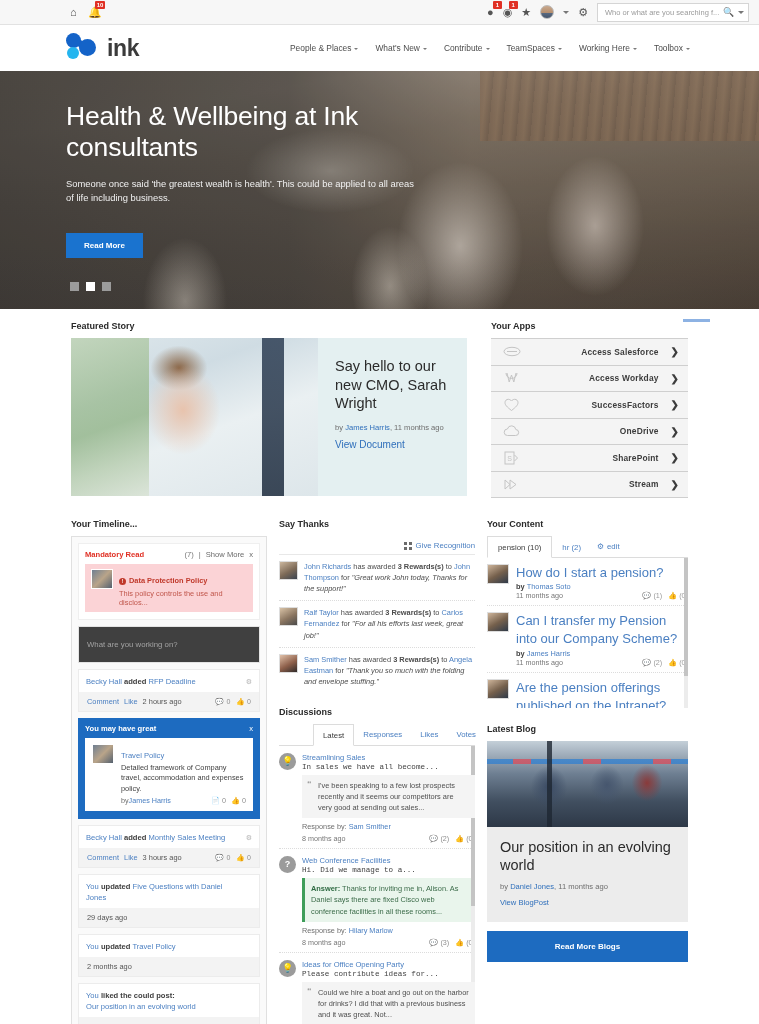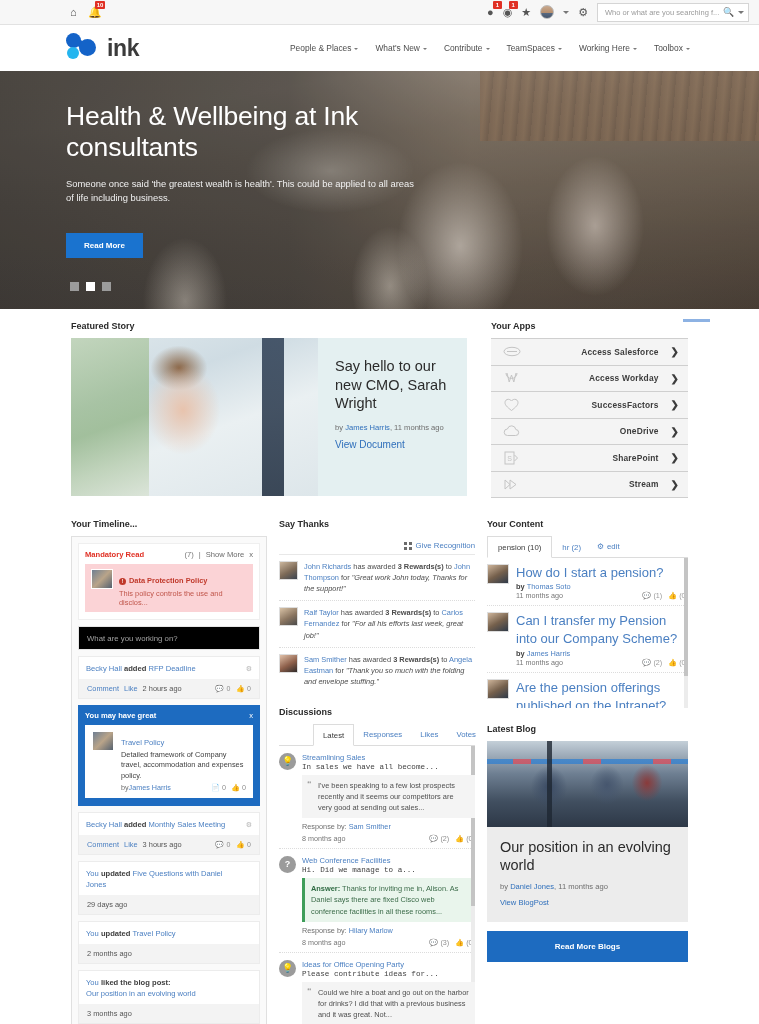--- a/index.html
+++ b/index.html
@@ -138,21 +138,21 @@
   .mandatory { background:#fff; border:1px solid #efefef; padding: 6px 6px 7px; }
   .mand-head { display: flex; align-items: center; font-size: 7.6px; font-weight: bold; color: #e03024; }
   .mand-head .right { margin-left:auto; display:flex; align-items:center; gap:5px; font-weight: normal; color:#7a7a7a; }
   .mand-head .right .sm { color:#6a6a6a; cursor:pointer; }
   .mand-item { display: flex; gap: 6px; background: #fbd3d6; padding: 5px 6px; margin-top: 5px; align-items: flex-start; }
   .thumb { width: 22px; height: 20px; flex: none; background: linear-gradient(135deg,#6f7f92,#b9a489 50%,#55616f); border:1px solid #fff; }
   .mand-t { font-size: 7.4px; font-weight: bold; color: #c0392b; }
   .mand-d { font-size: 7.4px; color: #c0564b; margin-top: 2px; }
   .dot-i { display:inline-block; width:7px; height:7px; border-radius:50%; background:#c0392b; color:#fff;
     font-size:5px; line-height:7px; text-align:center; margin-right:3px; vertical-align:middle; font-weight:bold; }
-  .tl-input { background:#000000; border:1px solid #e4e4e4; height: 24px; display:flex; align-items:center;
+  .tl-input { background:#404040; border:1px solid #e4e4e4; height: 37px; display:flex; align-items:center;
     padding: 0 8px; margin-top: 6px; }
   .tl-input span { font-size: 7.8px; color: #a2a2a2; }
   .tl-card { background:#fff; border:1px solid #ececec; margin-top: 6px; padding: 6px 7px 0; }
   .tl-line { font-size: 7.6px; color: #3f3f3f; line-height:1.45; position: relative; padding-right: 12px; }
   .tl-line a { color: #4a7fc1; }
   .tl-line b { color: #3f3f3f; }
   .gear-r { position:absolute; right:0; top:1px; color:#b5b5b5; font-size: 7px; cursor:pointer; }
   .tl-sub { background:#f3f3f3; margin: 5px -7px 0; padding: 5px 8px; display:flex; align-items:center;
     font-size:7.4px; color:#555; gap:5px; }
   .tl-sub a { color:#4a7fc1; }
@@ -496,21 +496,21 @@
               <a>Travel Policy</a>
             </div>
             <div class="tl-sub">
               <span>2 months ago</span>
             </div>
           </div>
 
           <div class="tl-card">
             <div class="tl-line">
               <a>You</a>
-              <b>liked the blog post:</b><br>
+              <b>liked the could post:</b><br>
               <a>Our position in an evolving world</a>
             </div>
             <div class="tl-sub">
               <span>3 months ago</span>
             </div>
           </div>
 
         </div>
       </div>
 

